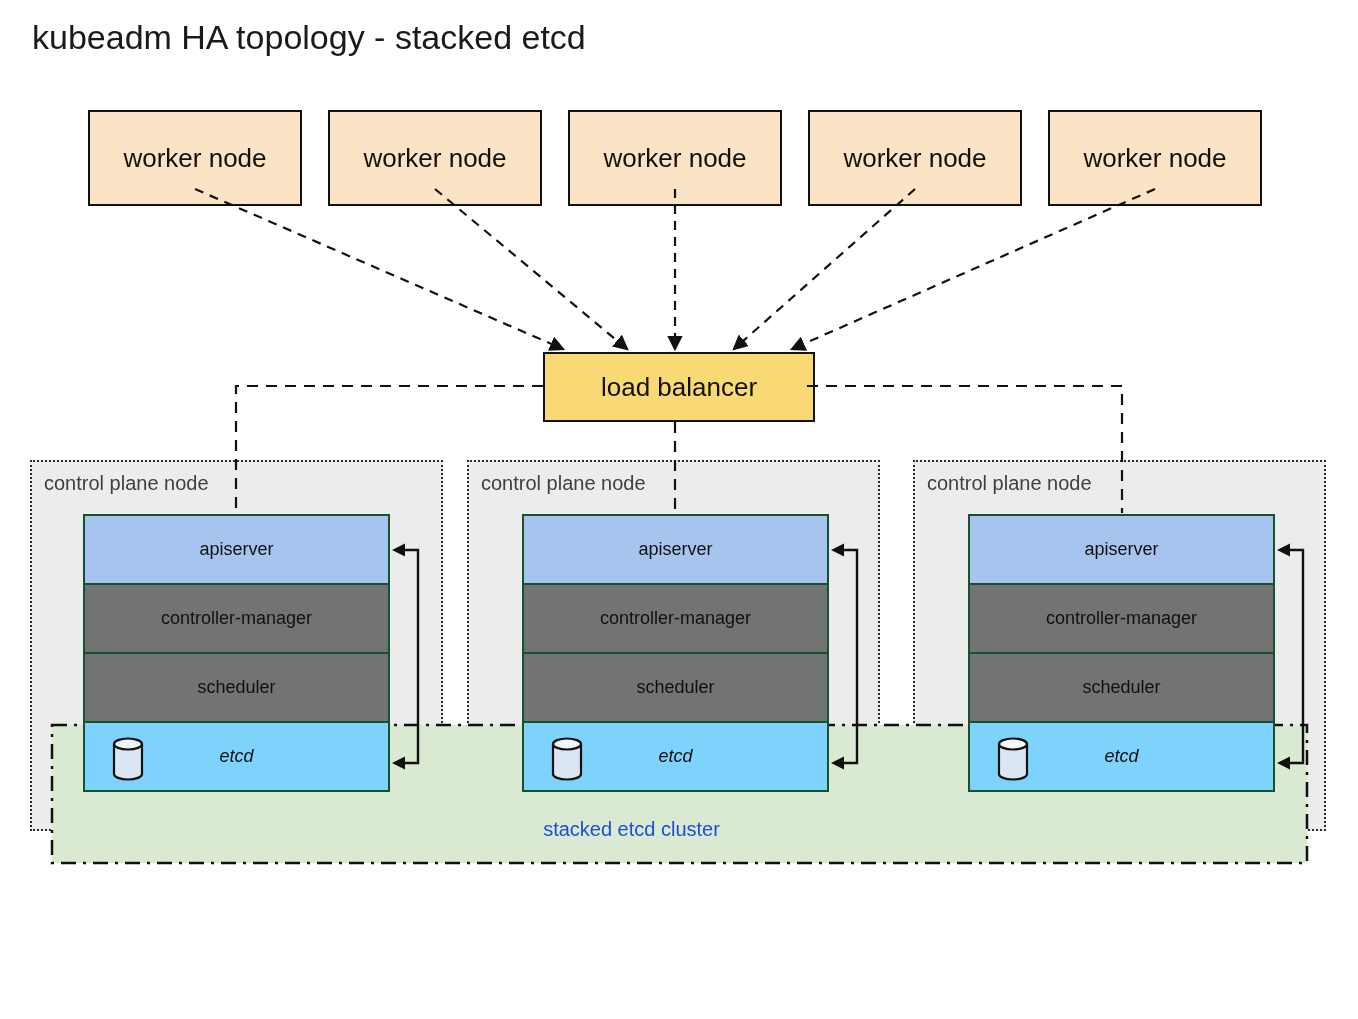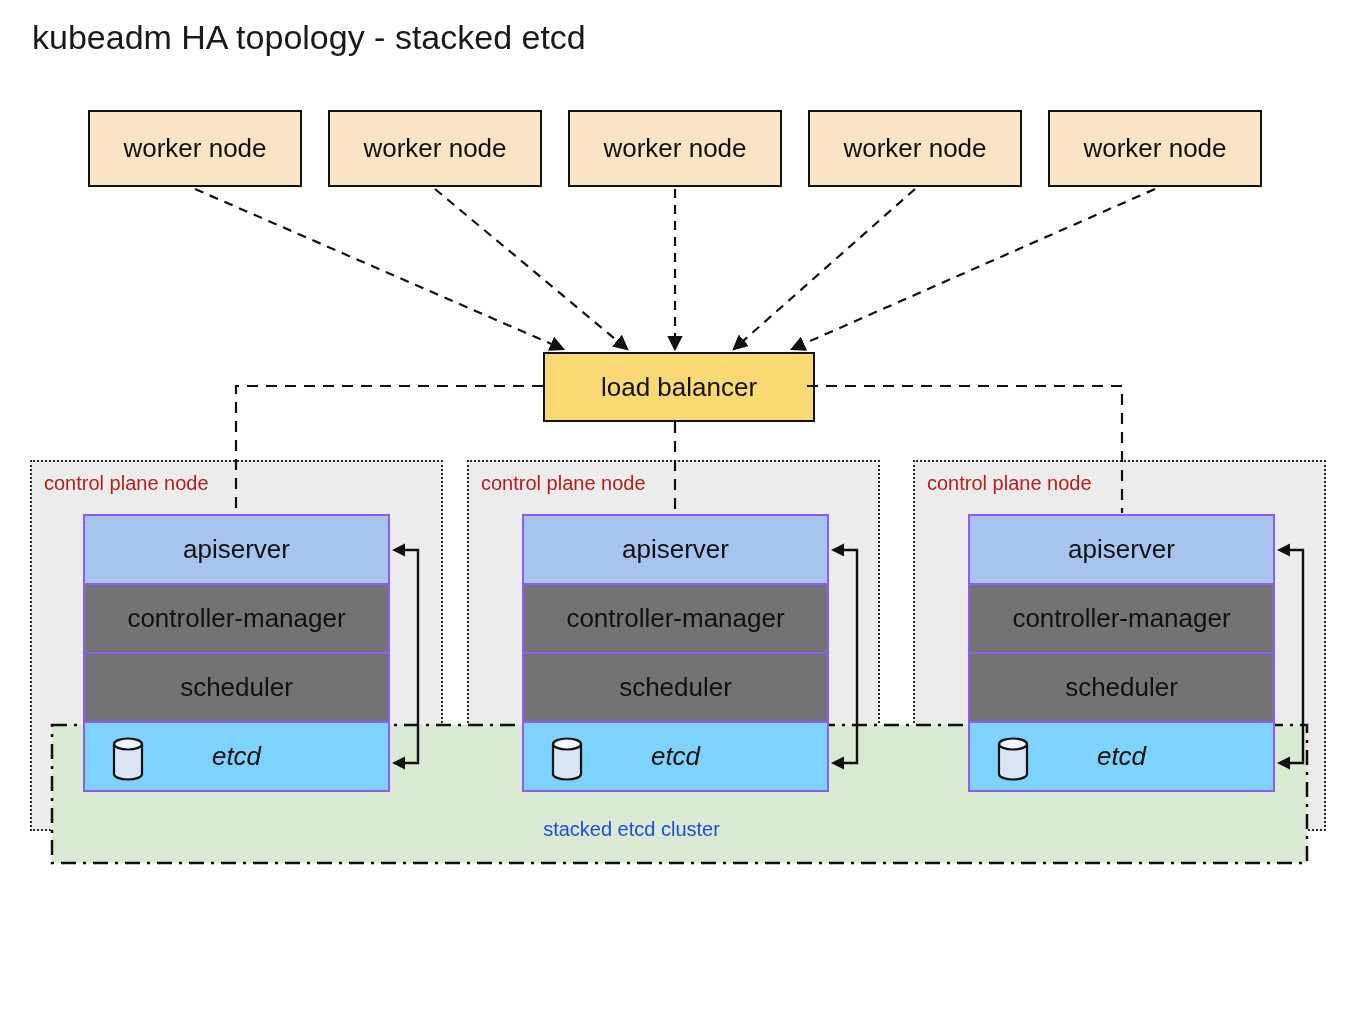--- a/index.html
+++ b/index.html
@@ -3,41 +3,41 @@
 <meta charset="utf-8">
 <style>
   html,body{margin:0;padding:0;background:#fff;}
   #canvas{
     position:relative;width:1358px;height:1019px;background:#ffffff;
     font-family:"Liberation Sans", sans-serif;color:#111;overflow:hidden;
   }
   .abs{position:absolute;box-sizing:border-box;}
   #title{left:32px;top:18px;font-size:34px;color:#1a1a1a;}
   .worker{
-    top:110px;width:214px;height:77px;background:#fbe3c5;border:2px solid #111;
+    top:110px;width:214px;height:96px;background:#fbe3c5;border:2px solid #111;
     display:flex;align-items:center;justify-content:center;font-size:26px;z-index:5;
   }
   #lb{
     left:543px;top:352px;width:272px;height:70px;background:#f9d973;border:2px solid #111;
     display:flex;align-items:center;justify-content:center;font-size:26px;z-index:5;
   }
   .cp{
     top:460px;width:413px;height:371px;background:#ececec;border:2px dotted #2a2a2a;z-index:1;
   }
-  .cp-label{position:absolute;left:12px;top:10px;font-size:20px;color:#b91c1c;}
+  .cp-label{position:absolute;left:12px;top:10px;font-size:20px;color:#404040;}
   #band{
     left:52px;top:725px;width:1255px;height:138px;background:#d9e9d2;z-index:2;
   }
   #band-label{
     left:52px;top:818px;width:1159px;text-align:center;font-size:20px;z-index:4;color:#1d4ed8;
   }
   .stack{top:514px;width:307px;z-index:5;}
   .row{
-    position:relative;box-sizing:border-box;width:307px;height:71px;border:2px solid #8b5cf6;
-    margin-top:-2px;display:flex;align-items:center;justify-content:center;font-size:26px;
+    position:relative;box-sizing:border-box;width:307px;height:71px;border:2px solid #14532d;
+    margin-top:-2px;display:flex;align-items:center;justify-content:center;font-size:18px;
   }
   .row:first-child{margin-top:0;}
   .row.apiserver{background:#a7c4ee;}
   .row.generic{background:#737373;}
   .row.etcd{background:#7dd3fc;font-style:italic;}
   .db-icon{position:absolute;left:26px;top:12px;}
   svg.layer{position:absolute;left:0;top:0;pointer-events:none;}
   #under-layer{z-index:3;}
   #over-layer{z-index:6;}
 </style>

